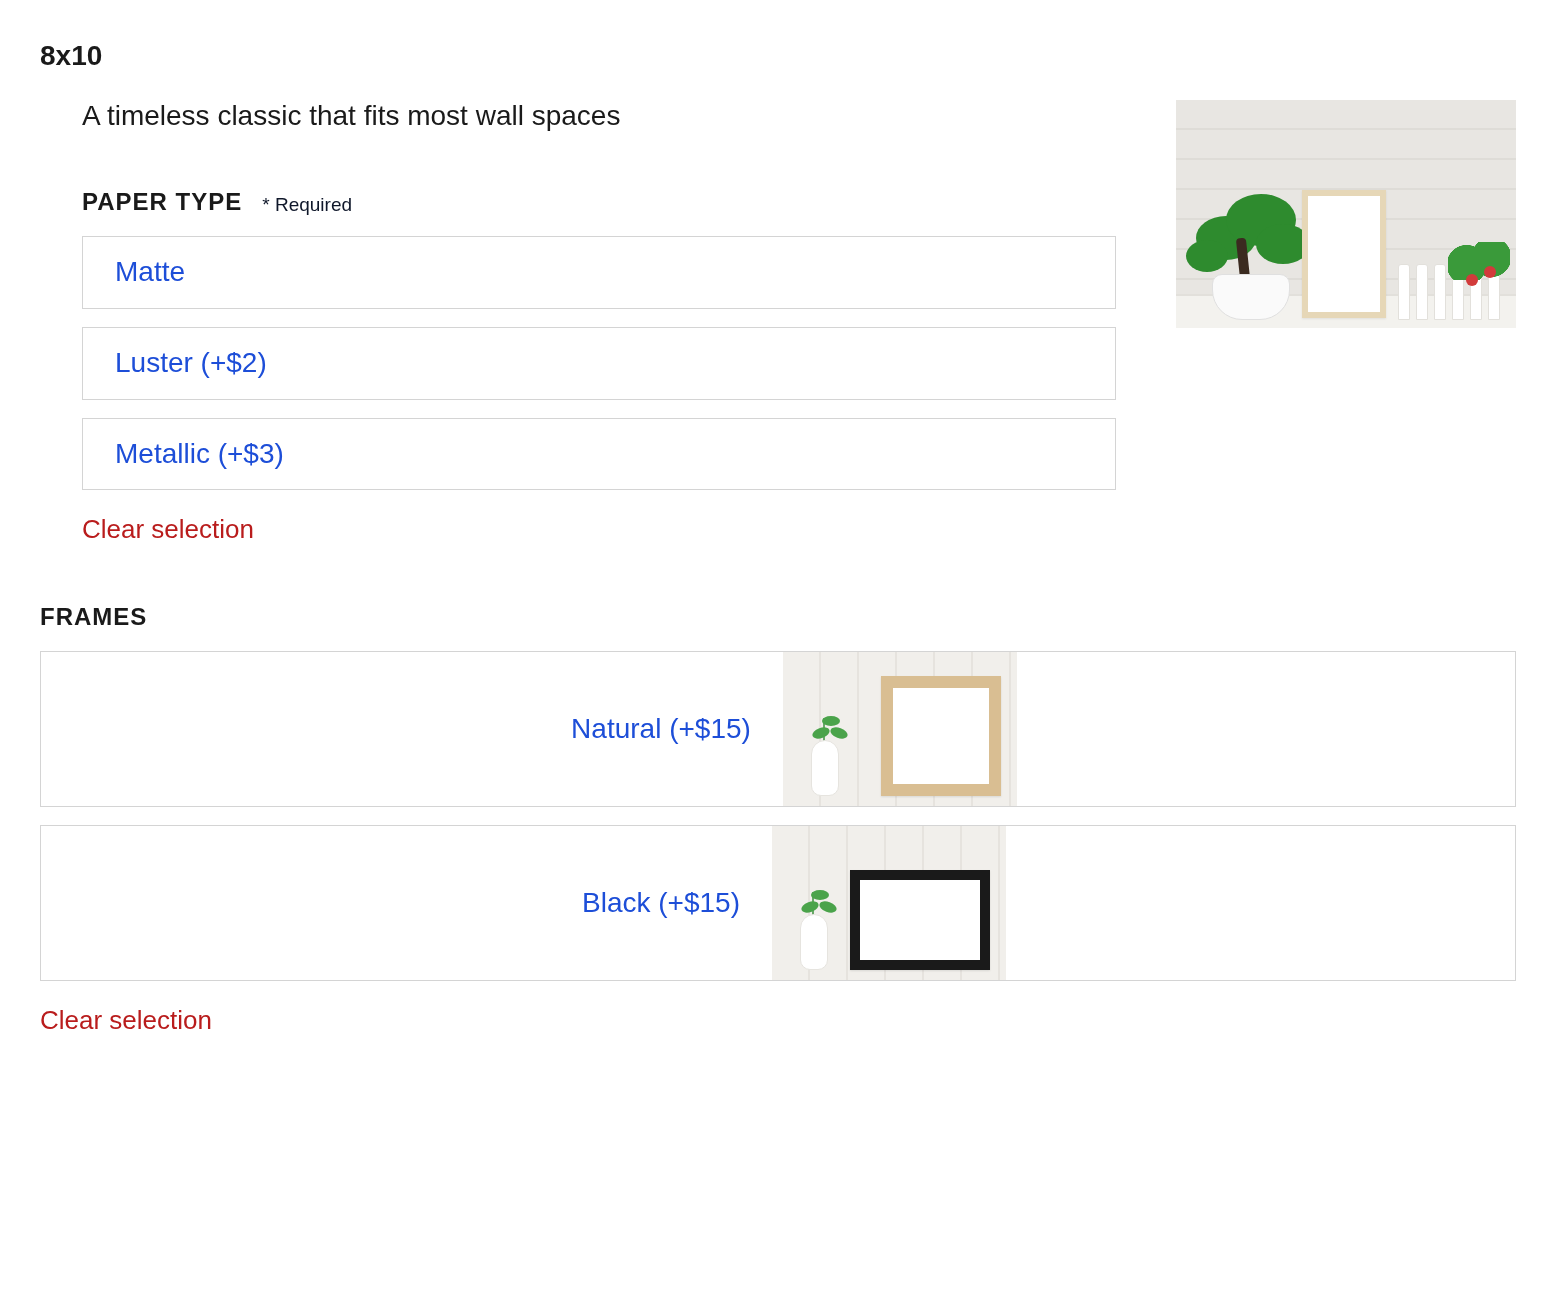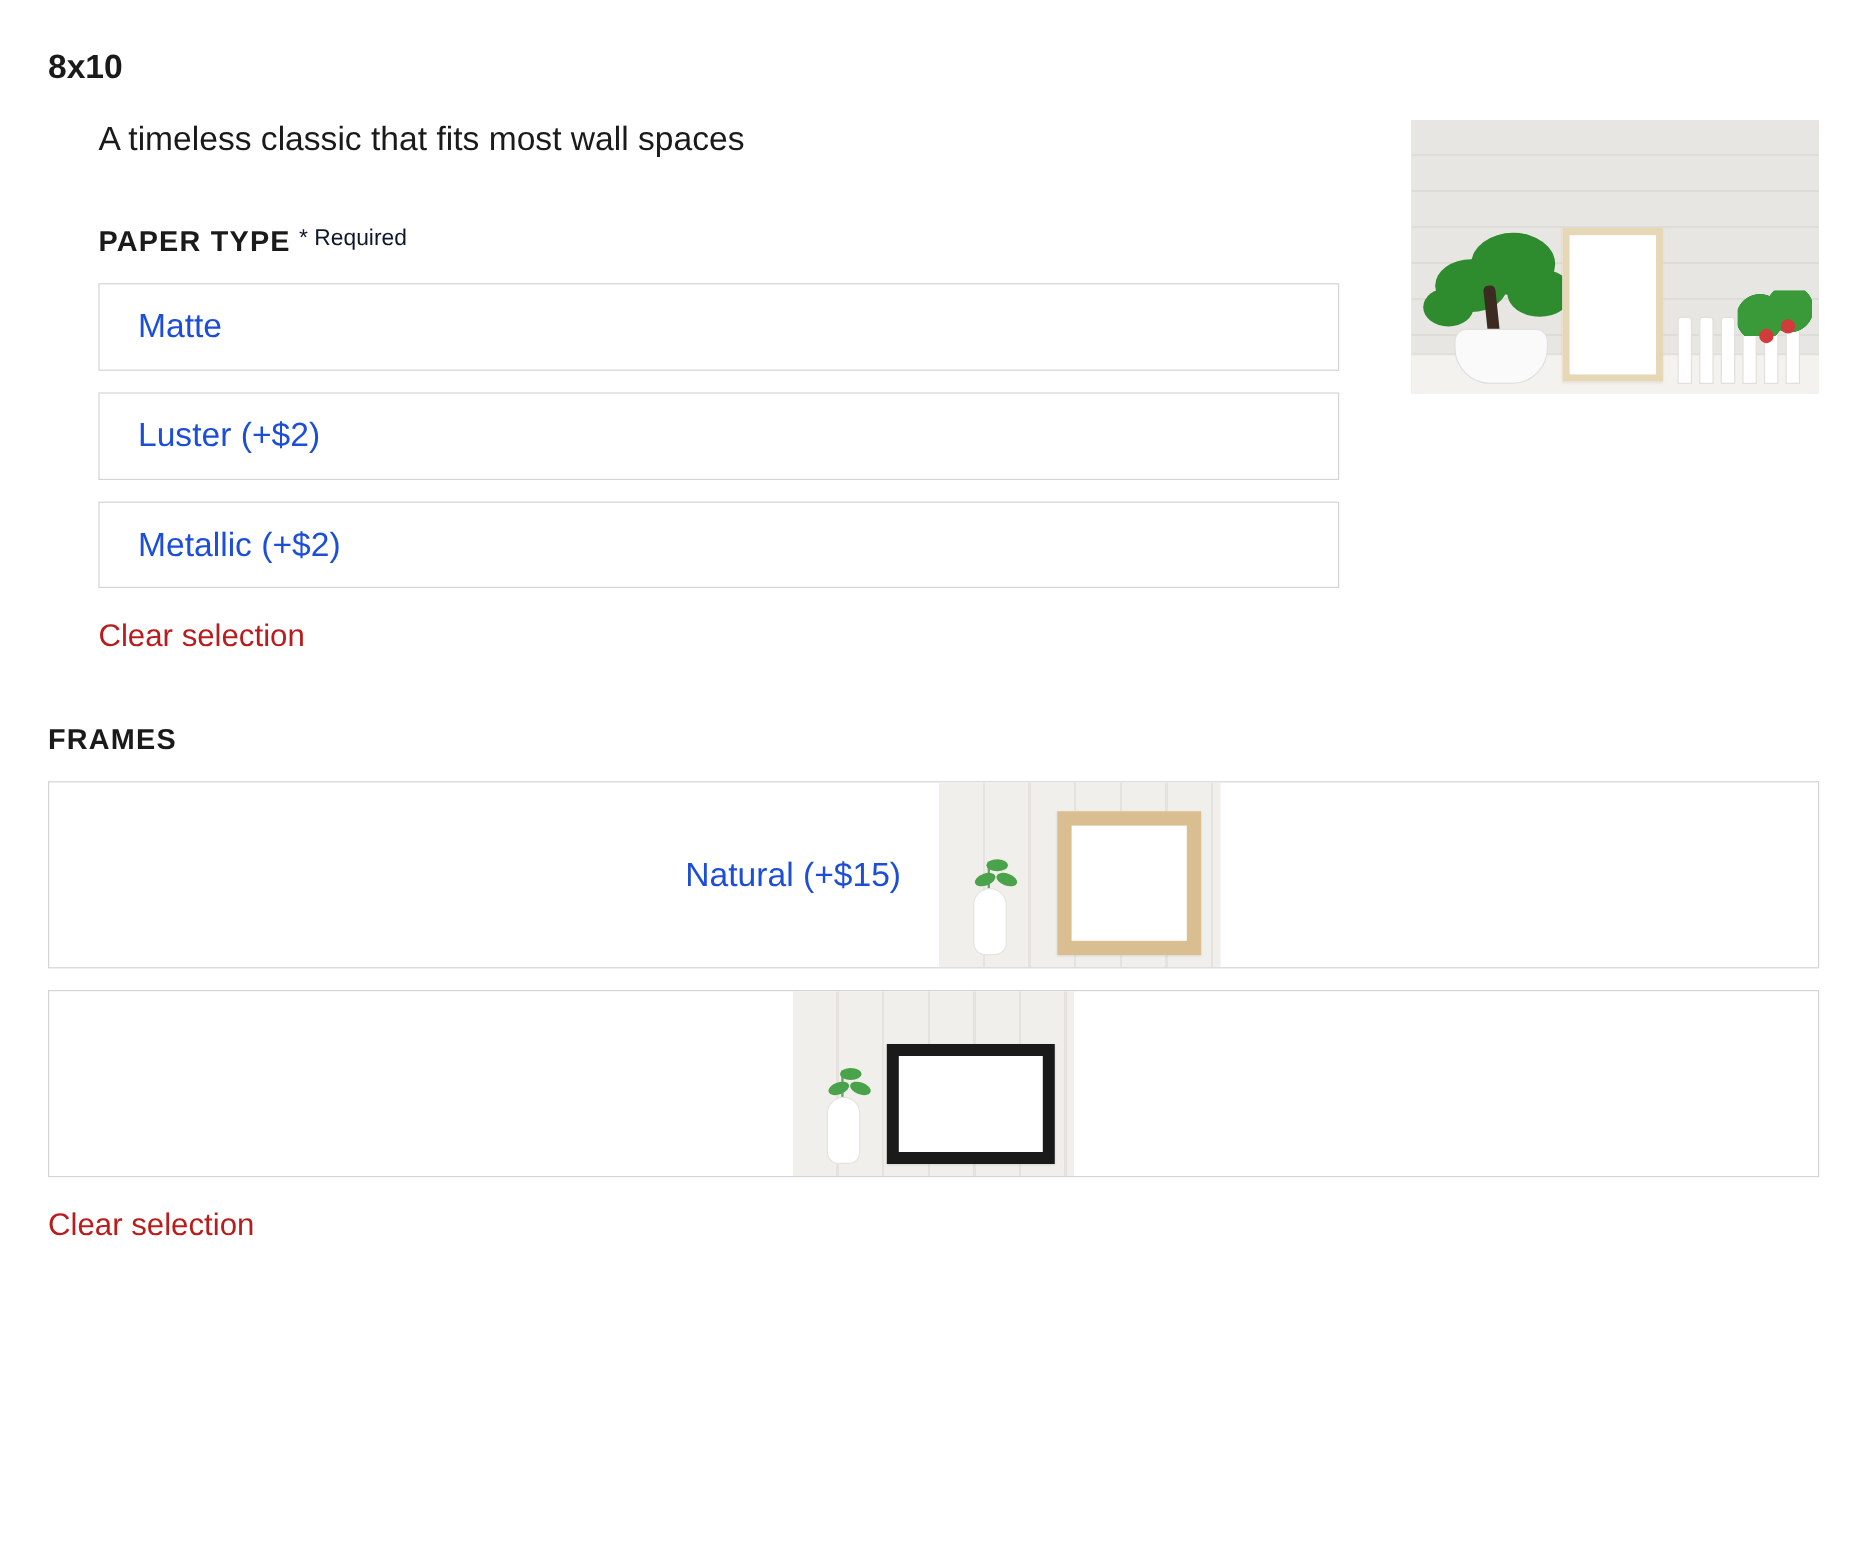--- a/index.html
+++ b/index.html
@@ -41,22 +41,22 @@
     .left-col { flex: 1; padding-left: 42px; }
     .right-col { width: 340px; flex-shrink: 0; }
     .subtitle {
       font-size: 28px;
       color: #1a1a1a;
       margin-bottom: 56px;
     }
     .section { margin-bottom: 48px; }
     .section-header {
       display: flex;
-      align-items: flex-start;
-      gap: 7px;
+      align-items: flex-end;
+      gap: 20px;
       margin-bottom: 20px;
     }
     .section-label {
       font-size: 24px;
       font-weight: 700;
       letter-spacing: 1px;
       color: #1a1a1a;
       text-transform: uppercase;
     }
     .required { color: #0f172a; font-size: 19px; font-weight: 400; }
@@ -145,21 +145,21 @@
     <p class="subtitle">A timeless classic that fits most wall spaces</p>
 
     <div class="section">
       <div class="section-header">
         <span class="section-label">PAPER TYPE</span>
         <span class="required">* Required</span>
       </div>
       <div class="option-list">
         <div class="option-card">Matte</div>
         <div class="option-card">Luster (+$2)</div>
-        <div class="option-card">Metallic (+$2)</div>
+        <div class="option-card">Metallic (+$3)</div>
       </div>
       <span class="clear-link">Clear selection</span>
     </div>
   </div>
 
   <div class="right-col">
     <div class="product-image">
       <div class="bg-shiplap"></div>
       <div class="shelf"></div>
       <div class="bonsai-foliage">
@@ -200,20 +200,21 @@
               <span class="sp1"></span>
               <span class="sp2"></span>
               <span class="sp3"></span>
             </div>
           <div class="vase"></div>
           <div class="mini-frame natural"></div>
         </div>
       </div>
     </div>
     <div class="option-card frame-option">
+      <span class="frame-text">Black (+$15)</span>
       <div class="frame-thumb">
         <div class="thumb-bg">
           <div class="stem"></div>
           <div class="sprig">
               <span class="sp1"></span>
               <span class="sp2"></span>
               <span class="sp3"></span>
             </div>
           <div class="vase"></div>
           <div class="mini-frame black"></div>

